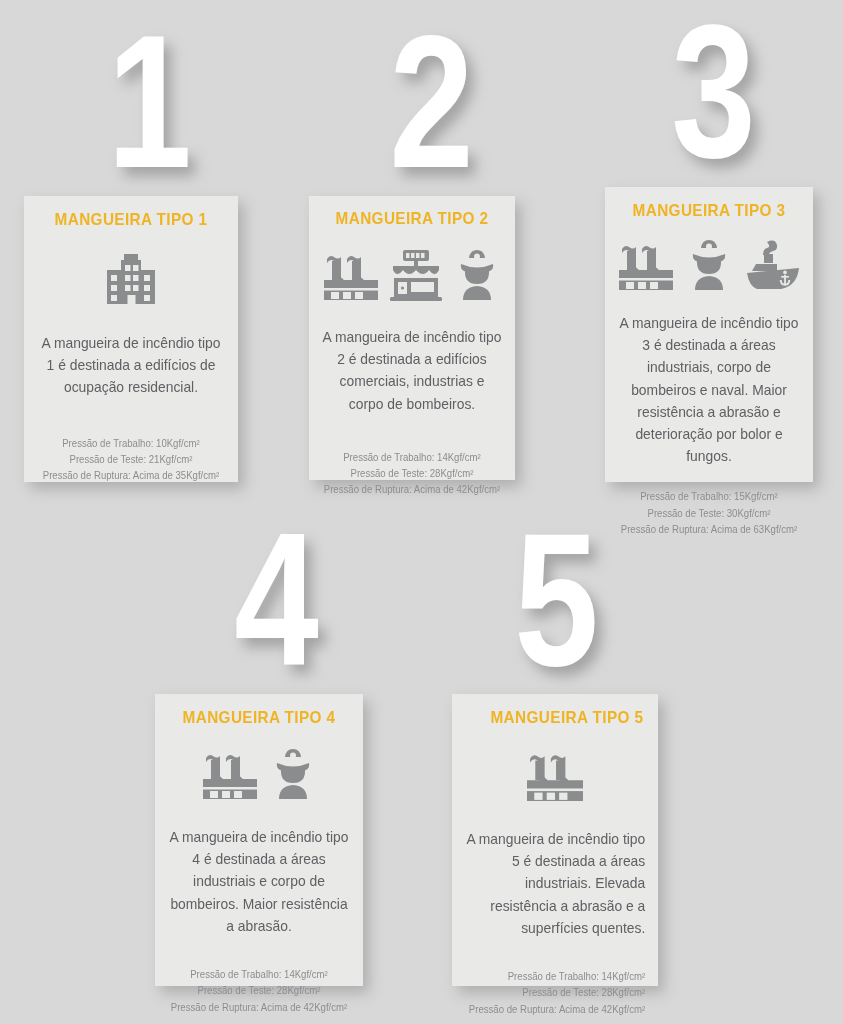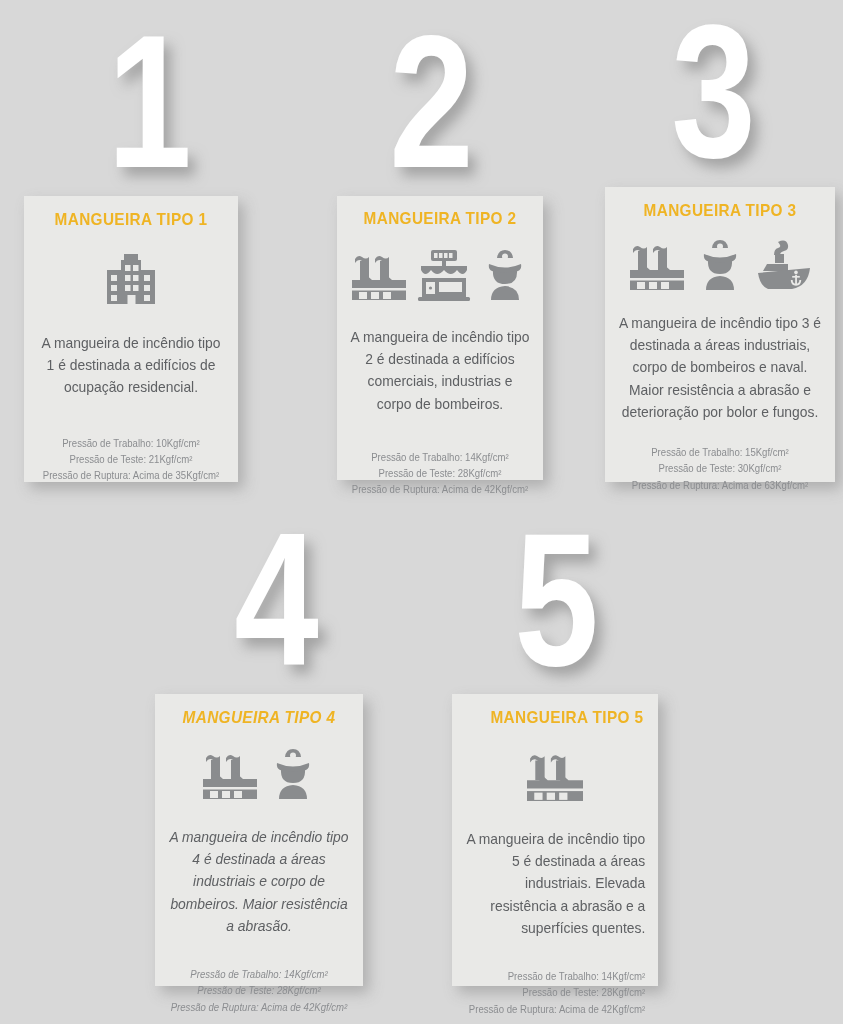--- a/index.html
+++ b/index.html
@@ -121,21 +121,21 @@
     <div class="card-desc" style="margin-top:28px;">A mangueira de incêndio tipo 1 é destinada a edifícios de ocupação residencial.</div>
     <div class="card-specs" style="margin-top:37px;">
       <div>Pressão de Trabalho: 10Kgf/cm²</div>
       <div>Pressão de Teste: 21Kgf/cm²</div>
       <div>Pressão de Ruptura: Acima de 35Kgf/cm²</div>
     </div>
   </div>
 
   <div class="bignum" style="left:330px; top:24px; width:200px;">2</div>
 
-  <div class="card" style="left:337px; top:184px; width:206px; height:284px;">
+  <div class="card" style="left:309px; top:184px; width:206px; height:284px;">
     <div class="card-title" style="margin-top:13px;">MANGUEIRA TIPO 2</div>
     <div class="icon-row" style="margin-top:16px; height:58px;">
       <span>
         <svg width="58" height="54" viewBox="0 0 58 54">
           <path d="M5 11 q3-5 7-2 q4 3 7 0 l0 4 q-3 3 -7 0 q-4-3 -7 2 z"></path>
           <path d="M25 11 q3-5 7-2 q4 3 7 0 l0 4 q-3 3 -7 0 q-4-3 -7 2 z"></path>
           <rect x="10" y="13" width="9" height="19"></rect>
           <rect x="30" y="13" width="9" height="19"></rect>
           <path d="M2 52 L2 32 L14 32 L14 25 L22 32 L34 32 L34 25 L42 32 L56 32 L56 52 Z"></path>
           <rect x="2" y="40" width="54" height="2.5" fill="#e9e9e7"></rect>
@@ -177,21 +177,21 @@
     <div class="card-desc" style="margin-top:24px;">A mangueira de incêndio tipo 2 é destinada a edifícios comerciais, industrias e corpo de bombeiros.</div>
     <div class="card-specs" style="margin-top:35px;">
       <div>Pressão de Trabalho: 14Kgf/cm²</div>
       <div>Pressão de Teste: 28Kgf/cm²</div>
       <div>Pressão de Ruptura: Acima de 42Kgf/cm²</div>
     </div>
   </div>
 
   <div class="bignum" style="left:612px; top:14px; width:200px;">3</div>
 
-  <div class="card" style="left:605px; top:175px; width:230px; height:295px;">
+  <div class="card" style="left:605px; top:175px; width:208px; height:295px;">
     <div class="card-title" style="margin-top:14px;">MANGUEIRA TIPO 3</div>
     <div class="icon-row" style="margin-top:16px; height:56px;">
       <span>
         <svg width="58" height="54" viewBox="0 0 58 54">
           <path d="M5 11 q3-5 7-2 q4 3 7 0 l0 4 q-3 3 -7 0 q-4-3 -7 2 z"></path>
           <path d="M25 11 q3-5 7-2 q4 3 7 0 l0 4 q-3 3 -7 0 q-4-3 -7 2 z"></path>
           <rect x="10" y="13" width="9" height="19"></rect>
           <rect x="30" y="13" width="9" height="19"></rect>
           <path d="M2 52 L2 32 L14 32 L14 25 L22 32 L34 32 L34 25 L42 32 L56 32 L56 52 Z"></path>
           <rect x="2" y="40" width="54" height="2.5" fill="#e9e9e7"></rect>
@@ -229,21 +229,21 @@
     <div class="card-desc" style="margin-top:20px;">A mangueira de incêndio tipo 3 é destinada a áreas industriais, corpo de bombeiros e naval. Maior resistência a abrasão e deterioração por bolor e fungos.</div>
     <div class="card-specs" style="margin-top:22px;">
       <div>Pressão de Trabalho: 15Kgf/cm²</div>
       <div>Pressão de Teste: 30Kgf/cm²</div>
       <div>Pressão de Ruptura: Acima de 63Kgf/cm²</div>
     </div>
   </div>
 
   <div class="bignum" style="left:175px; top:522px; width:200px;">4</div>
 
-  <div class="card" style="left:155px; top:682px; width:208px; height:292px;font-style:italic;">
+  <div class="card" style="left:155px; top:682px; width:208px; height:292px;">
     <div class="card-title" style="margin-top:14px;">MANGUEIRA TIPO 4</div>
     <div class="icon-row" style="margin-top:18px; height:56px;">
       <span>
         <svg width="58" height="54" viewBox="0 0 58 54">
           <path d="M5 11 q3-5 7-2 q4 3 7 0 l0 4 q-3 3 -7 0 q-4-3 -7 2 z"></path>
           <path d="M25 11 q3-5 7-2 q4 3 7 0 l0 4 q-3 3 -7 0 q-4-3 -7 2 z"></path>
           <rect x="10" y="13" width="9" height="19"></rect>
           <rect x="30" y="13" width="9" height="19"></rect>
           <path d="M2 52 L2 32 L14 32 L14 25 L22 32 L34 32 L34 25 L42 32 L56 32 L56 52 Z"></path>
           <rect x="2" y="40" width="54" height="2.5" fill="#e9e9e7"></rect>

